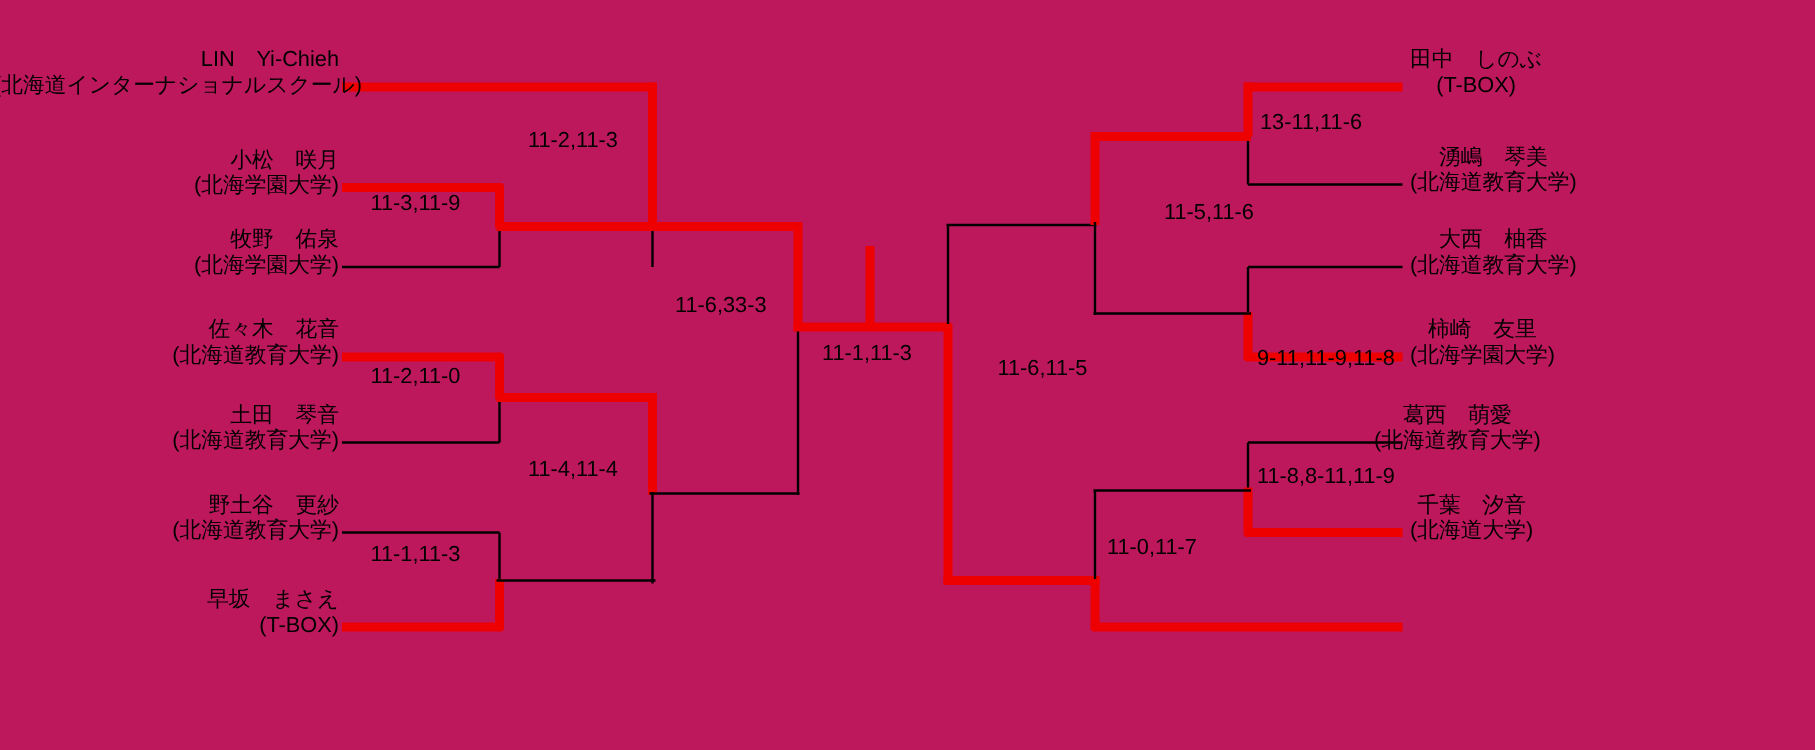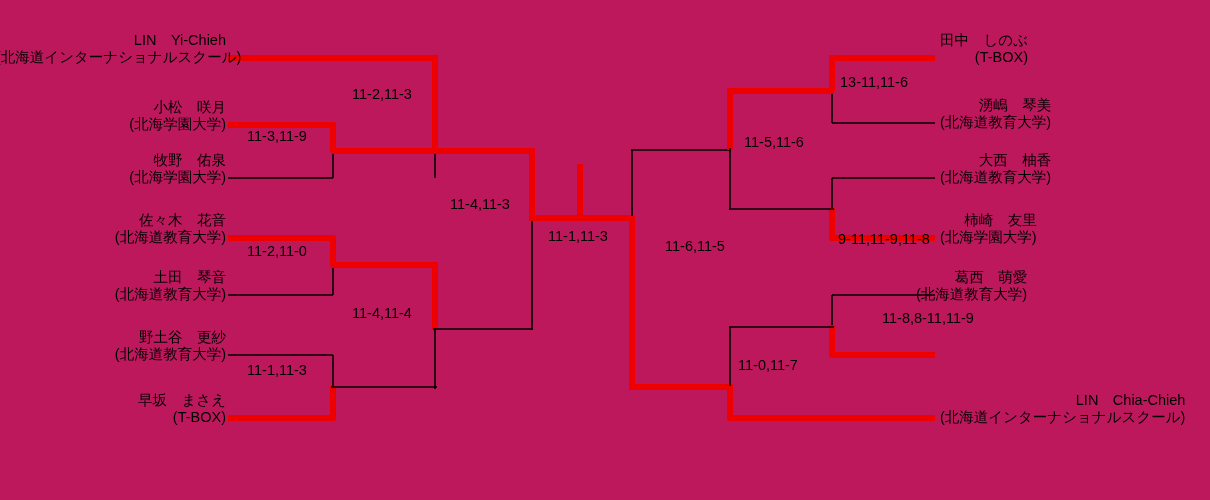--- a/index.html
+++ b/index.html
@@ -1,21 +1,21 @@
 <!DOCTYPE html>
 <html><head>
 <meta charset="utf-8">
 <style>
   html,body{margin:0;padding:0;background:#ffffff;}
   body{font-family:"Liberation Sans","DejaVu Sans",sans-serif;}
   #stage{position:relative;width:1210px;height:500px;background:#be185d;overflow:hidden;}
   #bracket-svg{position:absolute;left:0;top:0;width:1210px;height:500px;}
   .lbl{position:absolute;font-size:14.5px;color:#000;white-space:nowrap;line-height:17px;}
   .lbl.r{text-align:right;}
-  .lbl.l{text-align:right;}
+  .lbl.l{text-align:center;}
   .score{position:absolute;font-size:14.5px;color:#000;white-space:nowrap;line-height:17px;}
   .nm{display:block;}
   .af{display:block;}
 </style>
 </head>
 <body>
 
 <div id="stage">
 
   <svg id="bracket-svg" viewBox="0 0 1210 500" xmlns="http://www.w3.org/2000/svg">
@@ -163,34 +163,34 @@
     <span class="af">(北海道教育大学)</span>
   </div>
   <div class="lbl l" style="left:940px;top:212px;">
     <span class="nm">柿崎　友里</span>
     <span class="af">(北海学園大学)</span>
   </div>
   <div class="lbl l" style="left:916px;top:269px;">
     <span class="nm">葛西　萌愛</span>
     <span class="af">(北海道教育大学)</span>
   </div>
-  <div class="lbl l" style="left:940px;top:392px;">
-    <span class="nm">LIN　Chia-Chieh</span>
-    <span class="af">(北海道インターナショナルスクール)</span>
+  <div class="lbl l" style="left:940px;top:329px;">
+    <span class="nm">千葉　汐音</span>
+    <span class="af">(北海道大学)</span>
   </div>
 
   <div class="score" style="left:247px;top:128px;">11-3,11-9</div>
   <div class="score" style="left:247px;top:243px;">11-2,11-0</div>
   <div class="score" style="left:247px;top:362px;">11-1,11-3</div>
   <div class="score" style="left:352px;top:86px;">11-2,11-3</div>
   <div class="score" style="left:352px;top:305px;">11-4,11-4</div>
-  <div class="score" style="left:450px;top:196px;">11-4,11-3</div>
+  <div class="score" style="left:450px;top:196px;">11-6,33-3</div>
 
   <div class="score" style="left:548px;top:228px;">11-1,11-3</div>
   <div class="score" style="left:639px;top:238px;margin-left:26px;">11-6,11-5</div>
 
   <div class="score" style="left:840px;top:74px;text-align:right;">13-11,11-6</div>
   <div class="score" style="left:838px;top:192px;margin-top:39px;">9-11,11-9,11-8</div>
-  <div class="score" style="left:838px;top:310px;margin-left:44px;">11-8,8-11,11-9</div>
-  <div class="score" style="left:744px;top:134px;">11-5,11-6</div>
+  <div class="score" style="left:838px;top:310px;">11-8,8-11,11-9</div>
+  <div class="score" style="left:776px;top:134px;">11-5,11-6</div>
   <div class="score" style="left:738px;top:357px;">11-0,11-7</div>
 
 </div>
 
 </body></html>

